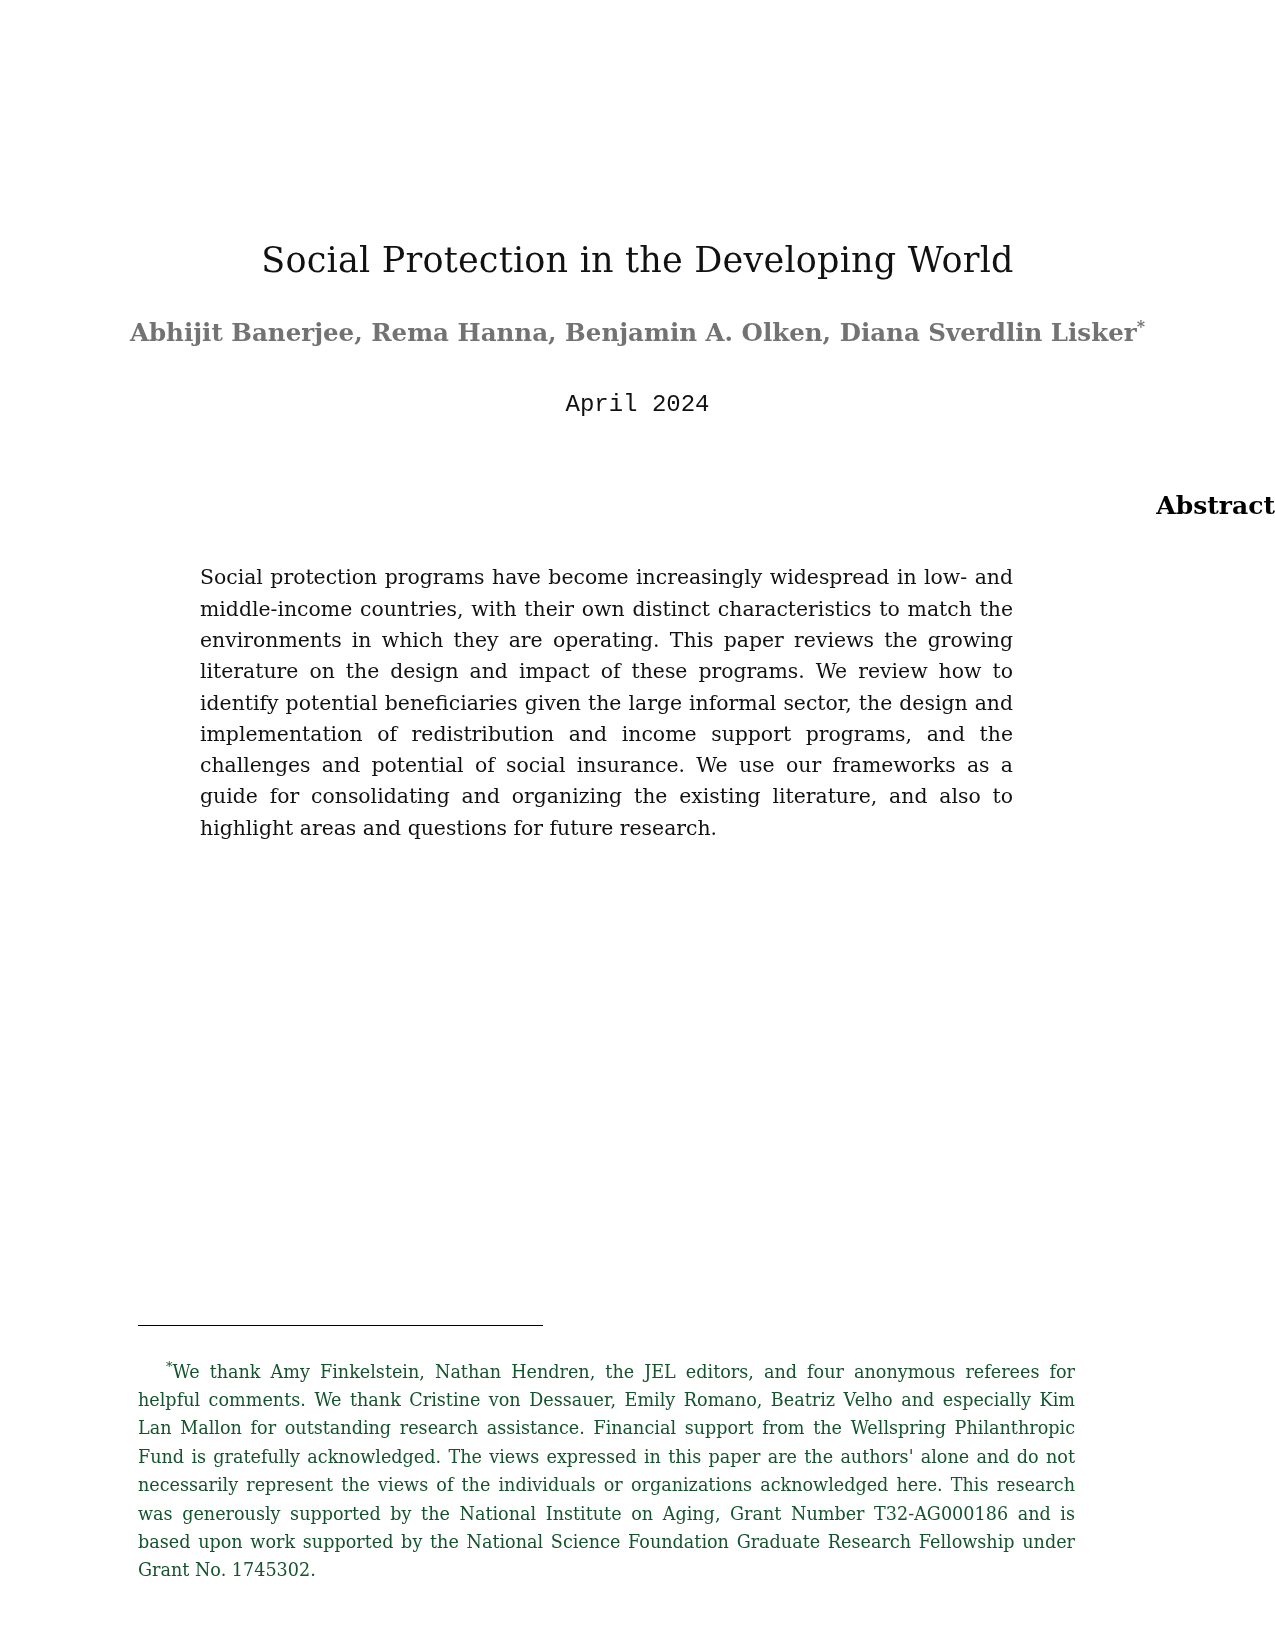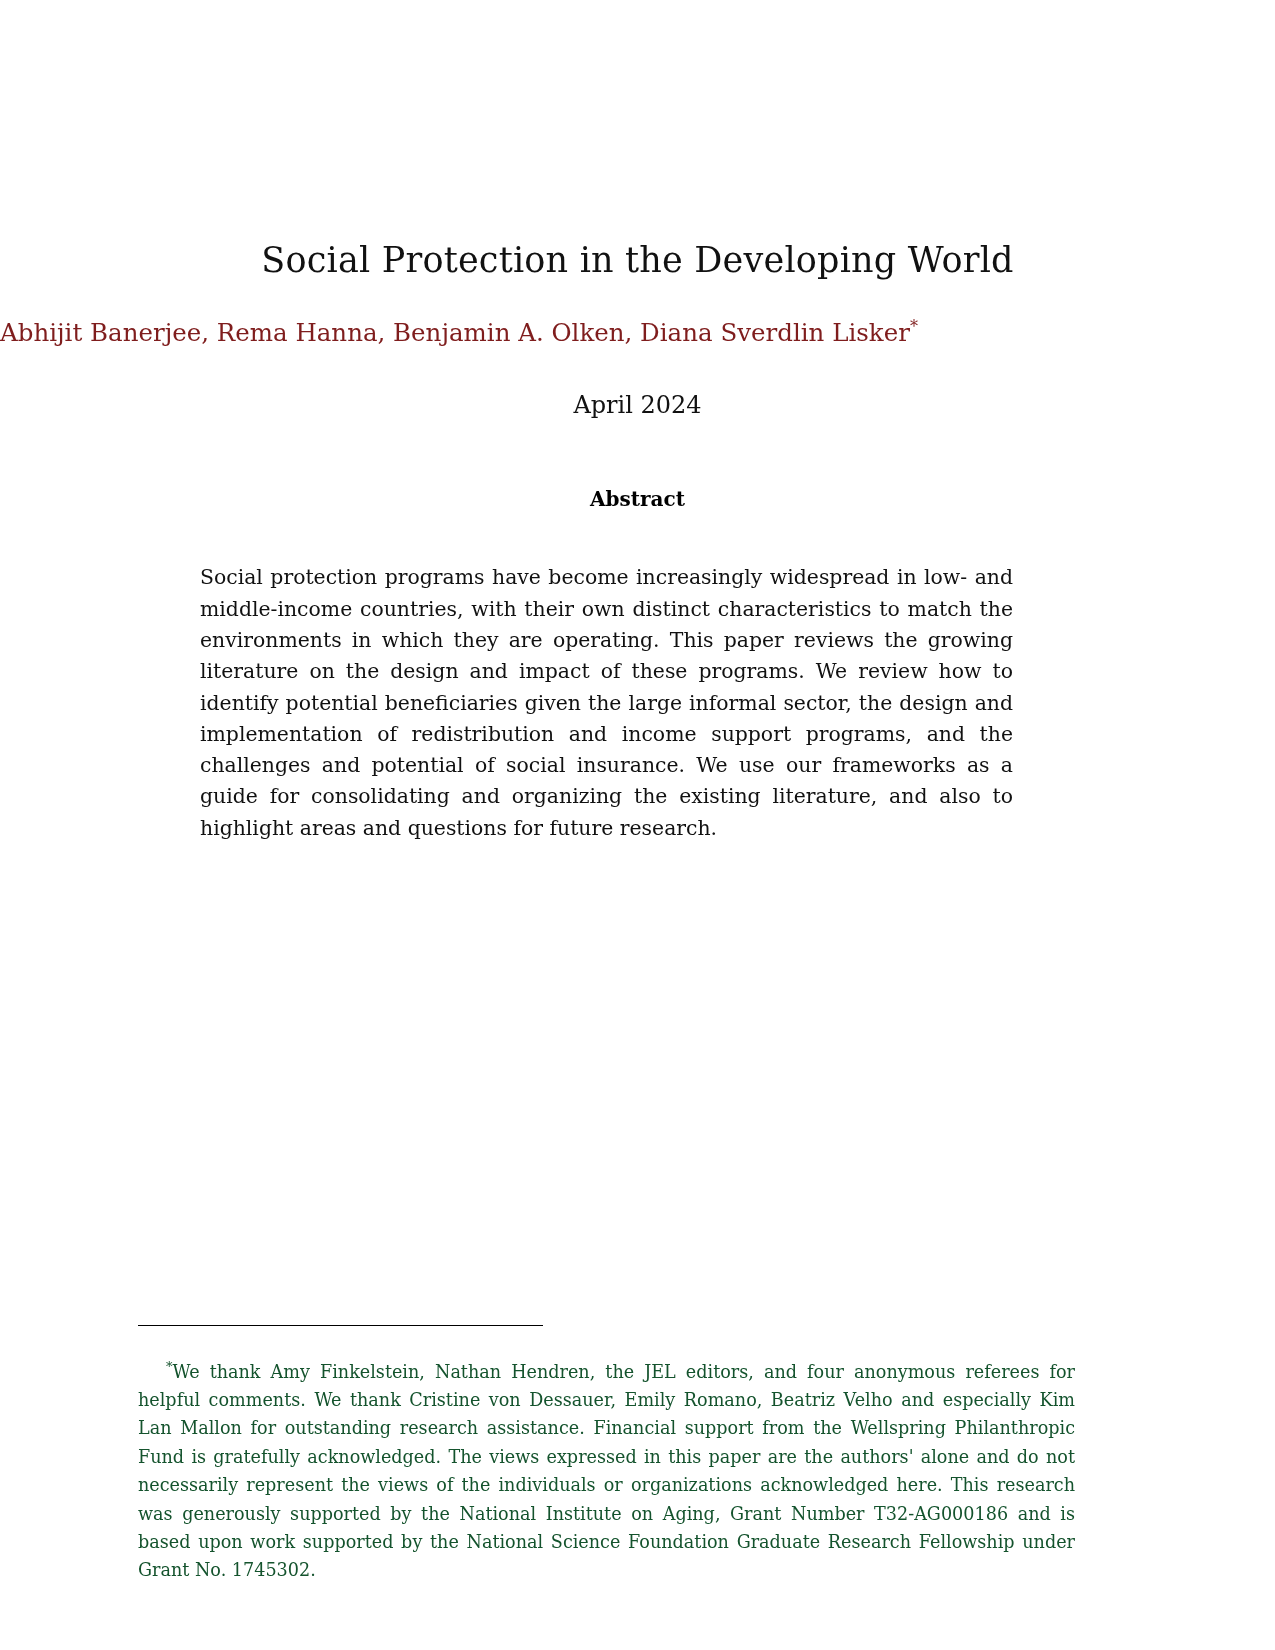--- a/index.html
+++ b/index.html
@@ -35,50 +35,52 @@
     letter-spacing: 0.2px;
     line-height: 1.2;
     color: #111111;
   }
 
   .authors {
     position: absolute;
     left: 0;
     right: 0;
     top: 318px;
+    text-align: center;
     font-size: 24.5px;
-    font-weight: 400;
+    font-weight: 700;
     line-height: 1.25;
-    color: #7f1d1d;
+    color: #737373;
   }
   .authors .fnmark {
     font-size: 16px;
     vertical-align: super;
     line-height: 0;
   }
 
   .pubdate {
     position: absolute;
     left: 0;
     right: 0;
     top: 391px;
     text-align: center;
     font-size: 24px;
     font-weight: 400;
     color: #111111;
+    font-family: Liberation Mono, monospace;
   }
 
   
   .abstract-heading {
     position: absolute;
     left: 0;
     right: 0;
     top: 470px;
-    text-align: center;
-    font-size: 20px;
+    text-align: right;
+    font-size: 25px;
     font-weight: 700;
     color: #000000;
   }
 
   .abstract-body {
     position: absolute;
     left: 200px;
     width: 813px;
     top: 542px;
     text-align: justify;

